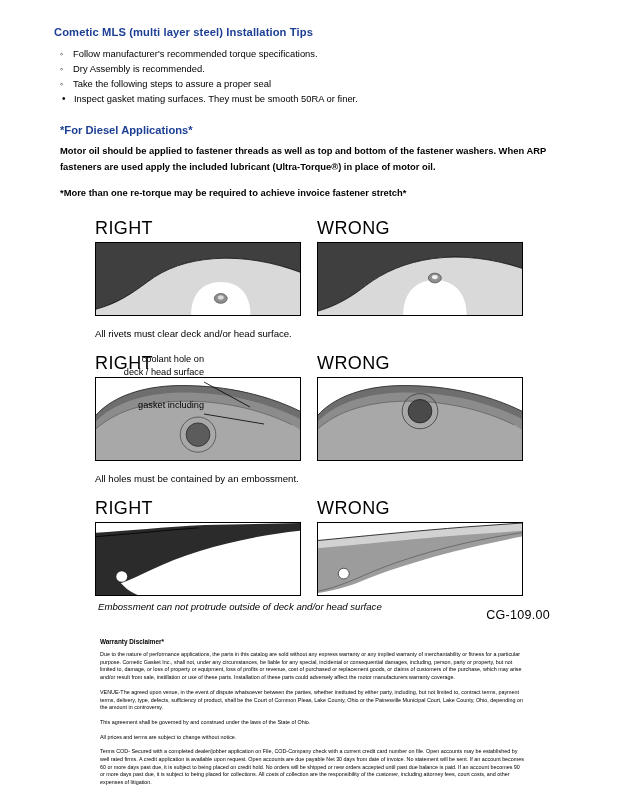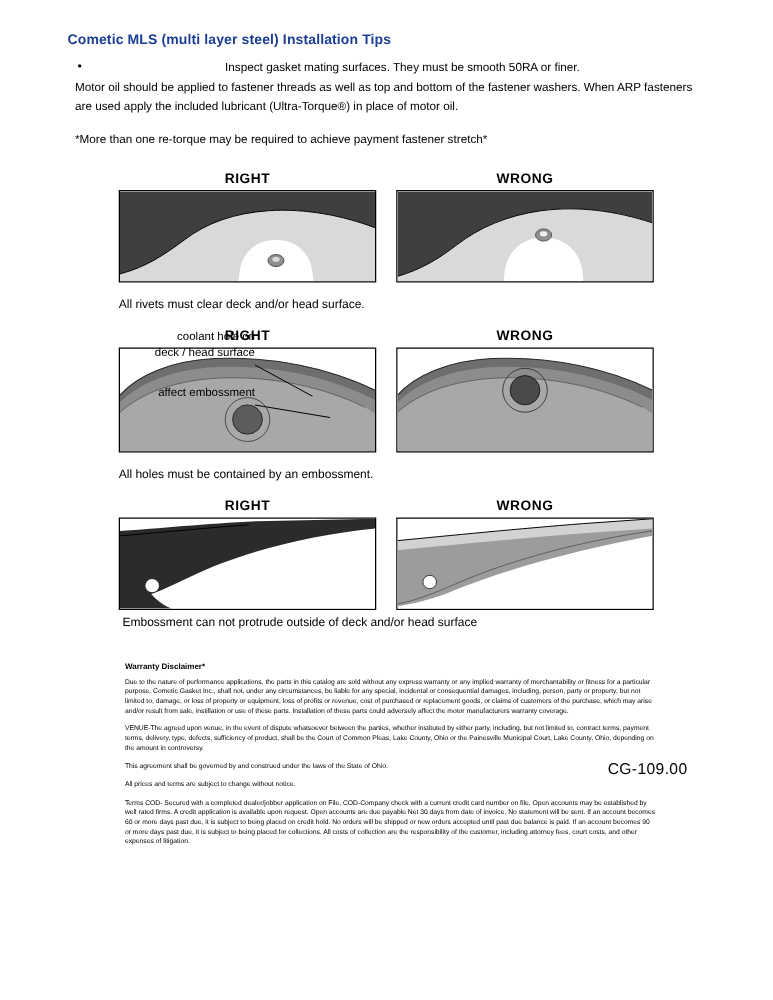--- a/index.html
+++ b/index.html
@@ -53,62 +53,61 @@
     list-style: none;
     margin: 0;
     padding: 0;
   }
   ul.subbullets > li {
     font-size: 9.4px;
     line-height: 1.58;
     position: relative;
     padding-left: 12px;
     margin-left: 14px;
-    text-align: center;
   }
   ul.subbullets > li::before {
     content: "\2022";
     position: absolute;
     left: 0;
     top: -1px;
     font-size: 10px;
   }
   .section-head {
     font-size: 11.2px;
     font-weight: bold;
     color: #1c3f94;
     margin: 18px 0 7px 12px;
   }
   .para {
     font-size: 9.4px;
     line-height: 1.62;
     margin: 0 0 11px 12px;
     max-width: 500px;
+    font-weight: bold;
   }
   .para.last {
     margin-bottom: 0;
   }
 
   
   .figures {
     margin-top: 18px;
     position: relative;
   }
   .fig-row {
     display: flex;
     justify-content: center;
     gap: 16px;
   }
   .fig-col {
     width: 206px;
   }
   .fig-label {
-    text-align: center;
-    font-size: 11px;
-    font-weight: bold;
+    font-size: 18px;
+    font-weight: normal;
     letter-spacing: 0.4px;
     margin-bottom: 3px;
   }
   .fig-box {
     width: 206px;
     height: 74px;
     border: 1px solid #000;
     box-sizing: border-box;
     overflow: hidden;
     background: #ffffff;
@@ -160,26 +159,32 @@
     letter-spacing: 0.3px;
   }
 </style>
 </head>
 <body>
 
 <div class="page">
 
   <h1 class="doc-title">Cometic MLS (multi layer steel) Installation Tips</h1>
 
+  <ul class="bullets">
+    <li>Follow manufacturer's recommended torque specifications.</li>
+    <li>Dry Assembly is recommended.</li>
+    <li>Take the following steps to assure a proper seal</li>
+  </ul>
   <ul class="subbullets">
     <li>Inspect gasket mating surfaces.  They must be smooth 50RA or finer.</li>
   </ul>
 
+  <h2 class="section-head">*For Diesel Applications*</h2>
   <p class="para">Motor oil should be applied to fastener threads as well as top and bottom of the fastener washers. When ARP fasteners are used apply the included lubricant (Ultra-Torque®) in place of motor oil.</p>
-  <p class="para last">*More than one re-torque may be required to achieve payment fastener stretch*</p>
+  <p class="para last">*More than one re-torque may be required to achieve invoice fastener stretch*</p>
 
   <div class="figures">
 
     <div class="fig-row">
       <div class="fig-col">
         <div class="fig-label">RIGHT</div>
         <div class="fig-box">
           <svg viewBox="0 0 206 74" preserveAspectRatio="none">
             <rect x="0" y="0" width="206" height="74" fill="#ffffff"></rect>
             <path d="M0,0 L206,0 L206,30 C180,20 150,14 120,16 C92,18 70,26 52,40 C36,52 22,62 0,68 Z" fill="#3f3f3f"></path>
@@ -243,21 +248,21 @@
           </div>
         </div>
       </div>
 
       <div style="position:absolute;left:-34px;top:0;width:190px;">
         <div style="text-align:right;font-size:9.2px;line-height:1.45;">
           <span>coolant hole on</span><br>
           <span>deck / head surface</span>
         </div>
         <div style="text-align:right;font-size:9.2px;margin-top:20px;">
-          <span>affect embossment</span>
+          <span>gasket including</span>
         </div>
       </div>
       <svg style="position:absolute;left:-34px;top:16px;width:330px;height:90px;pointer-events:none;" viewBox="0 0 330 90">
         <line x1="190" y1="13" x2="236" y2="38" stroke="#000" stroke-width="0.8"></line>
         <line x1="190" y1="45" x2="250" y2="55" stroke="#000" stroke-width="0.8"></line>
       </svg>
     </div>
     <div class="caption-wrap">
       <div class="fig-caption">All holes must be contained by an embossment.</div>
     </div>
@@ -283,21 +288,21 @@
             <rect x="0" y="0" width="206" height="74" fill="#ffffff"></rect>
             <path d="M0,18 C40,14 100,8 150,4 L206,0 L206,10 C150,18 90,34 46,54 C28,62 12,68 0,70 Z" fill="#d2d2d2"></path>
             <path d="M0,26 C40,22 100,16 150,12 L206,8 L206,14 C152,24 92,40 48,58 C30,66 12,70 0,72 Z" fill="#9c9c9c"></path>
             <path d="M0,18 C40,14 100,8 150,4 L206,0" fill="none" stroke="#000" stroke-width="0.8"></path>
             <path d="M0,70 C12,68 28,62 46,54 C90,34 150,18 206,10" fill="none" stroke="#555" stroke-width="0.7"></path>
             <circle cx="26" cy="52" r="5.5" fill="#ffffff" stroke="#333" stroke-width="0.8"></circle>
           </svg>
         </div>
       </div>
     </div>
-    <div class="caption-wrap indent" style="margin-top:4px;">
+    <div class="caption-wrap indent" style="margin-top:4px;font-style:italic;">
       <div class="fig-caption">Embossment can not protrude outside of deck and/or head surface</div>
     </div>
 
   </div>
 
   <div class="warranty">
     <h4>Warranty Disclaimer*</h4>
     <p>Due to the nature of performance applications, the parts in this catalog are sold without any express warranty or any implied warranty of merchantability or fitness for a particular purpose.  Cometic Gasket Inc., shall not, under any circumstances, be liable for any special, incidental or consequential damages, including, person, party or property, but not limited to, damage, or loss of property or equipment, loss of profits or revenue, cost of purchased or replacement goods, or claims of customers of the purchase, which may arise and/or result from sale, instillation or use of these parts.  Installation of these parts could adversely affect the motor manufacturers warranty coverage.</p>
     <p>VENUE-The agreed upon venue, in the event of dispute whatsoever between the parties, whether instituted by either party, including, but not limited to, contract terms, payment terms, delivery, type, defects, sufficiency of product, shall be the Court of Common Pleas, Lake County, Ohio or the Painesville Municipal Court, Lake County, Ohio, depending on the amount in controversy.</p>
     <p>This agreement shall be governed by and construed under the laws of the State of Ohio.</p>

